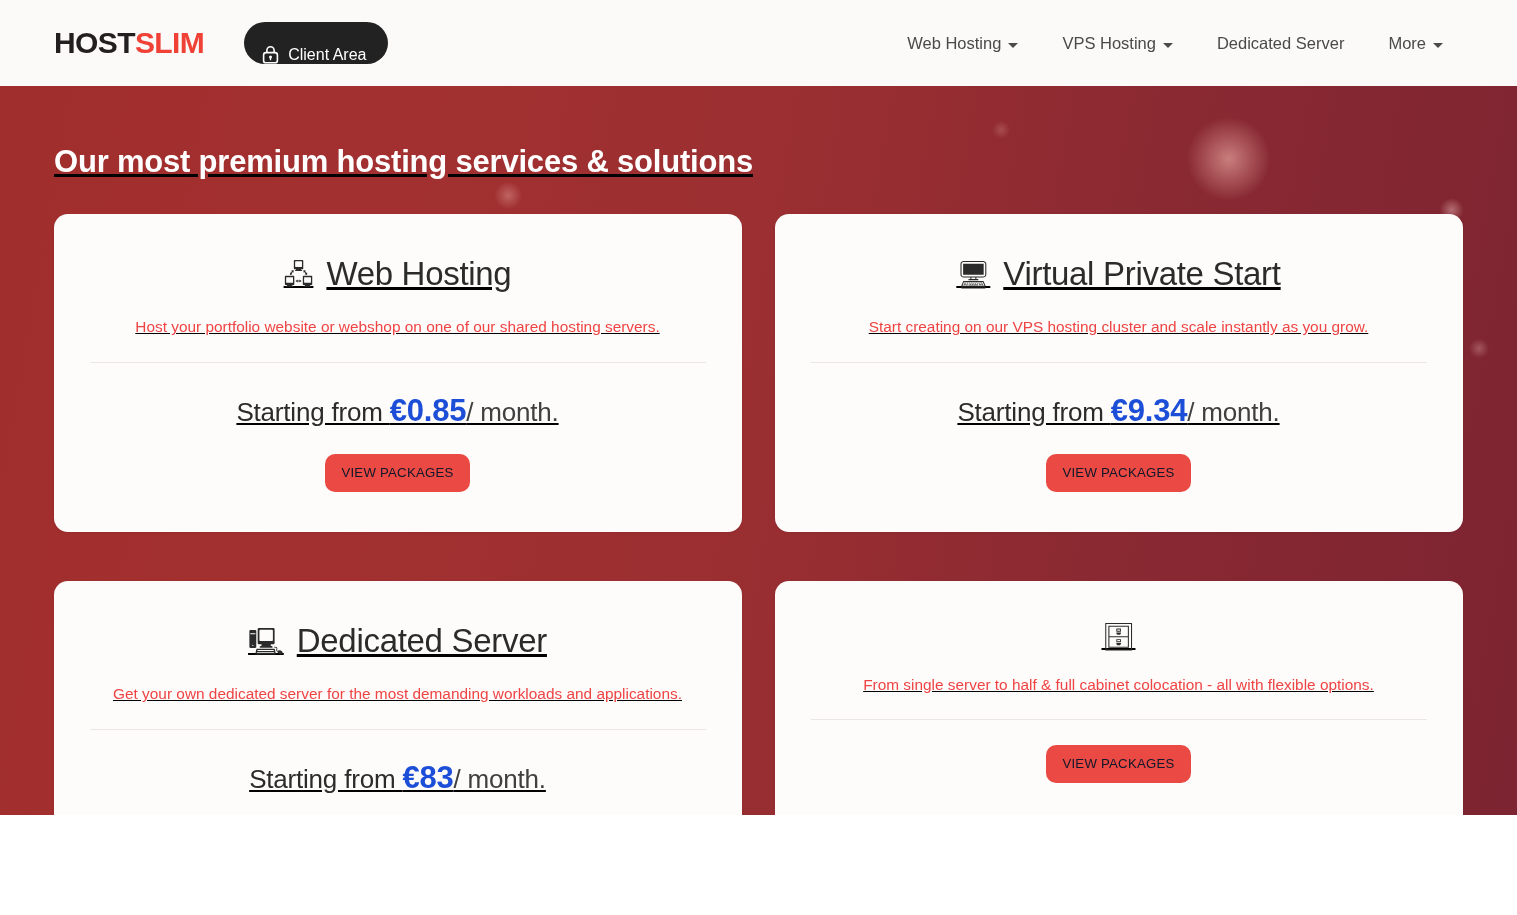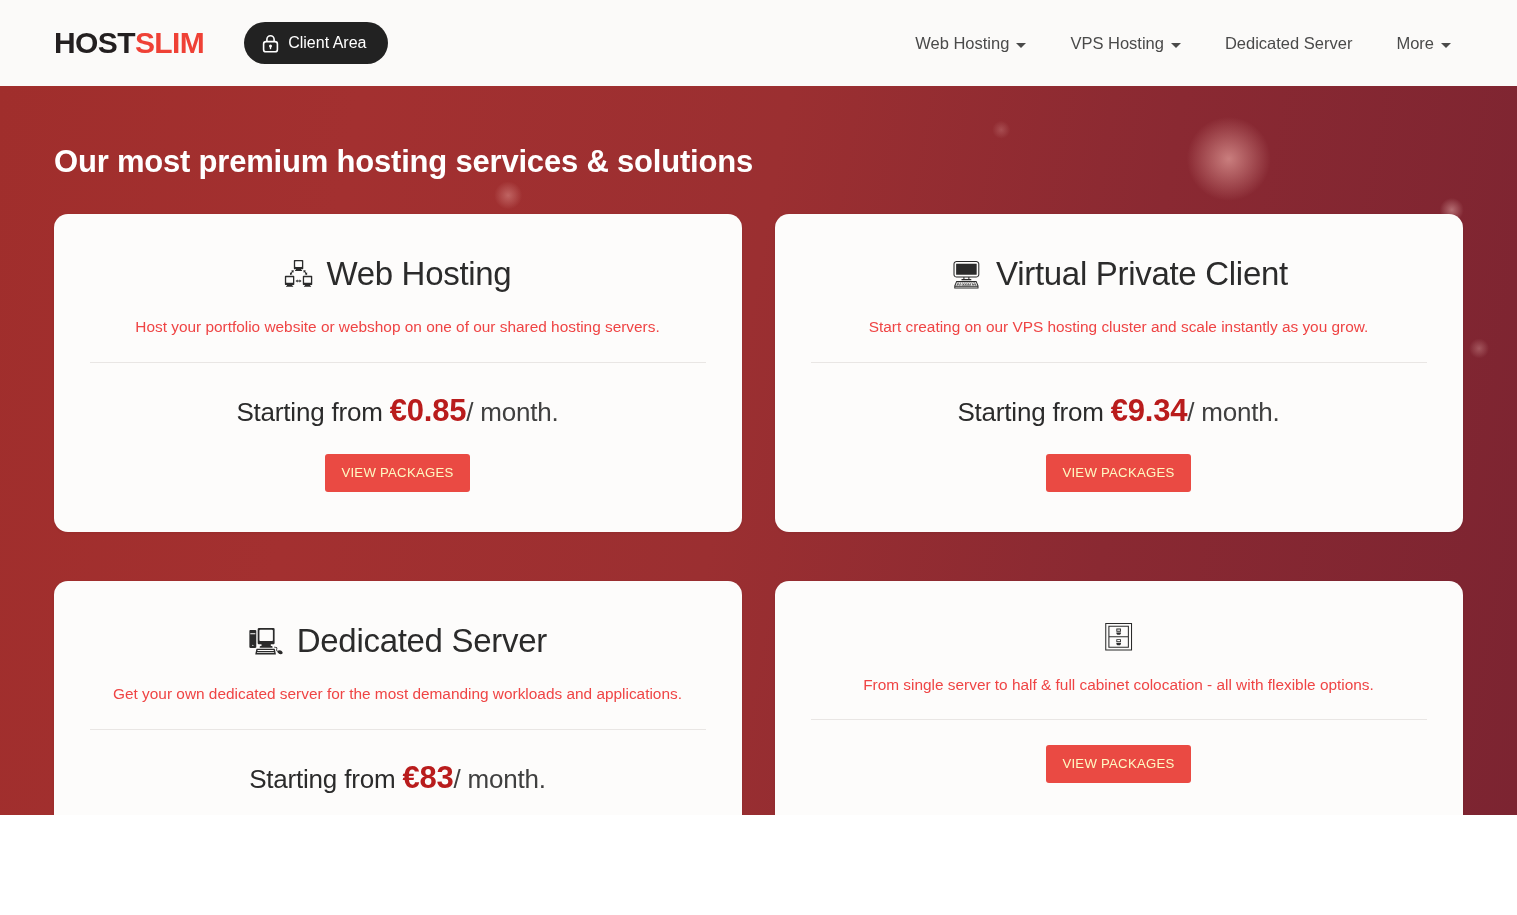--- a/index.html
+++ b/index.html
@@ -12,21 +12,21 @@
     font-family: "Liberation Sans", sans-serif;
   }
 
   
   .site-header {
     position: relative;
     height: 86px;
     background: #fbfaf9;
     display: flex;
     align-items: center;
-    padding: 0 0 0 54px;
+    padding: 0 8px 0 54px;
     z-index: 5;
   }
   .brand {
     font-size: 30px;
     font-weight: 700;
     letter-spacing: -0.6px;
     line-height: 1;
     white-space: nowrap;
     user-select: none;
   }
@@ -37,21 +37,21 @@
     margin-left: 40px;
     height: 42px;
     padding: 0 22px 0 18px;
     border: none;
     border-radius: 21px;
     background: #222222;
     color: #ffffff;
     font-family: "Liberation Sans", sans-serif;
     font-size: 16px;
     display: inline-flex;
-    align-items: center;
+    align-items: flex-end;
     gap: 9px;
     cursor: pointer;
     white-space: nowrap;
   }
   .lock-icon { display: inline-flex; align-items: center; }
 
   .main-nav {
     margin-left: auto;
     display: flex;
     align-items: center;
@@ -88,20 +88,21 @@
       radial-gradient(circle at 95.7% 17%, rgba(255,215,210,0.40) 0px, rgba(255,180,170,0.0) 12px),
       radial-gradient(circle at 97.5% 36%, rgba(255,210,205,0.28) 0px, rgba(255,180,170,0.0) 10px),
       radial-gradient(circle at 89.5% 25%, rgba(255,210,205,0.22) 0px, rgba(255,180,170,0.0) 8px),
       radial-gradient(circle at 9.5% 92%, rgba(255,210,205,0.22) 0px, rgba(255,180,170,0.0) 8px),
       radial-gradient(circle at 21.5% 95%, rgba(255,210,205,0.20) 0px, rgba(255,180,170,0.0) 8px),
       radial-gradient(circle at 45.5% 97%, rgba(255,210,205,0.20) 0px, rgba(255,180,170,0.0) 8px),
       radial-gradient(circle at 34.5% 90%, rgba(255,210,205,0.16) 0px, rgba(255,180,170,0.0) 7px),
       radial-gradient(circle at 66%  6%, rgba(255,210,205,0.20) 0px, rgba(255,180,170,0.0) 9px),
       linear-gradient(100deg, #a02e2c 0%, #a33030 22%, #9b2f31 48%, #8a2932 72%, #7c2431 100%);
     overflow: hidden;
+    text-decoration: underline;
   }
 
   .hero-title {
     margin: 0;
     padding: 58px 0 0 54px;
     font-size: 31px;
     font-weight: 600;
     color: #ffffff;
     letter-spacing: -0.2px;
   }
@@ -156,33 +157,33 @@
     border: none;
   }
 
   .price-line {
     margin: 30px 0 0 0;
     font-size: 26px;
     color: #2b2b2b;
     letter-spacing: -0.2px;
   }
   .price-amount {
-    color: #b91c1c;
+    color: #1d4ed8;
     font-weight: 700;
     font-size: 31px;
   }
   .price-period { color: #404040; }
 
   .view-packages-btn {
     margin-top: 25px;
     display: inline-block;
     background: #ea4a43;
-    color: #fef9c3;
+    color: #0f172a;
     border: none;
-    border-radius: 3px;
+    border-radius: 10px;
     padding: 0 16px;
     height: 38px;
     line-height: 38px;
     font-family: "Liberation Sans", sans-serif;
     font-size: 13.2px;
     letter-spacing: 0.25px;
     cursor: pointer;
     white-space: nowrap;
   }
 </style>
@@ -242,21 +243,21 @@
       <hr class="card-divider">
       <p class="price-line">
         <span>Starting from </span><span class="price-amount">€0.85</span><span class="price-period">/ month.</span>
       </p>
       <button class="view-packages-btn">VIEW PACKAGES</button>
     </div>
 
     <div class="card">
       <h2 class="card-title">
         <span class="card-icon">🖥</span>
-        <span>Virtual Private Client</span>
+        <span>Virtual Private Start</span>
       </h2>
       <p class="card-desc">Start creating on our VPS hosting cluster and scale instantly as you grow.</p>
       <hr class="card-divider">
       <p class="price-line">
         <span>Starting from </span><span class="price-amount">€9.34</span><span class="price-period">/ month.</span>
       </p>
       <button class="view-packages-btn">VIEW PACKAGES</button>
     </div>
 
     <div class="card">

